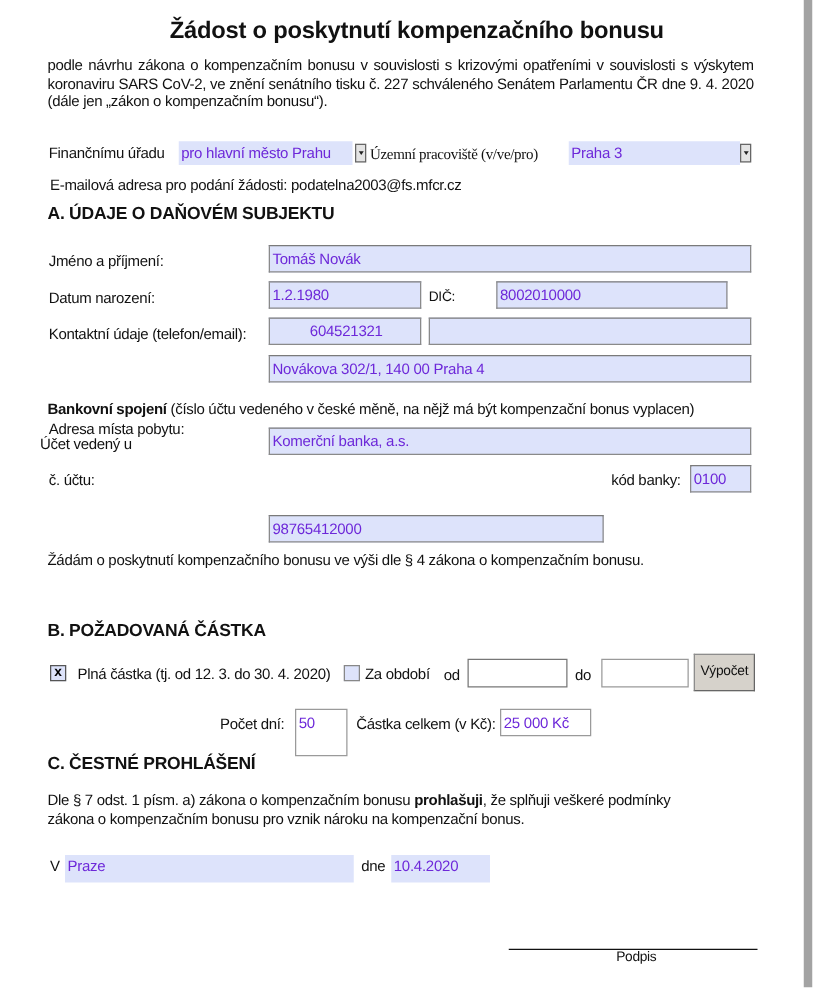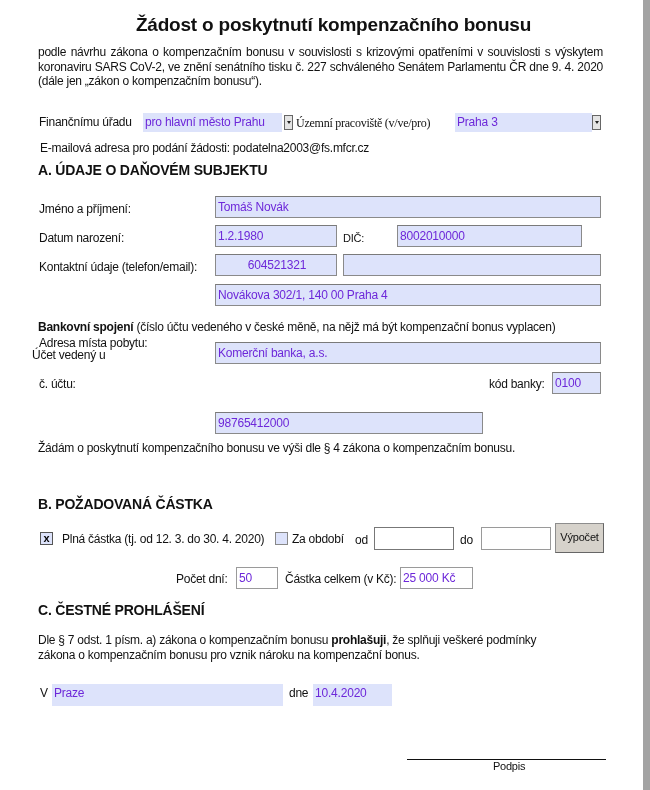--- a/index.html
+++ b/index.html
@@ -117,21 +117,21 @@
 <div class="abs lbl" style="left:62px; top:532px;">Plná částka (tj. od 12. 3. do 30. 4. 2020)</div>
 <div class="checkbox off" style="left:275px; top:532px;"></div>
 <div class="abs lbl" style="left:292px; top:532px;">Za období</div>
 <div class="abs lbl" style="left:355px; top:533px;">od</div>
 <div class="field white" style="left:374px; top:527px; width:80px; height:23px;"></div>
 <div class="abs lbl" style="left:460px; top:533px;">do</div>
 <div class="field white2" style="left:481px; top:527px; width:70px; height:23px;"></div>
 <div class="btn" style="left:555px; top:523px; width:49px; height:30px;">Výpočet</div>
 
 <div class="abs lbl" style="left:176px; top:572px;text-align:right;">Počet dní:</div>
-<div class="field white2" style="left:236px; top:567px; width:42px; height:22px; line-height:20px;">50</div>
+<div class="field white2" style="left:236px; top:567px; width:42px; height:38px; line-height:20px;">50</div>
 <div class="abs lbl" style="left:285px; top:572px;">Částka celkem (v Kč):</div>
 <div class="field white2" style="left:400px; top:567px; width:73px; height:22px; line-height:20px;">25 000 Kč</div>
 
 <div class="abs h2" style="left:38px; top:602px;">C. ČESTNÉ PROHLÁŠENÍ</div>
 <div class="abs lbl" style="left:38px; top:633px; width:520px; white-space:normal; line-height:15px;"><span>Dle § 7 odst. 1 písm. a) zákona o kompenzačním bonusu </span><b>prohlašuji</b><span>, že splňuji veškeré podmínky zákona o kompenzačním bonusu pro vznik nároku na kompenzační bonus.</span></div>
 
 <div class="abs lbl" style="left:40px; top:686px;">V</div>
 <div class="field flat" style="left:52px; top:684px; width:231px; height:22px; line-height:18px;">Praze</div>
 <div class="abs lbl" style="left:289px; top:686px;">dne</div>
 <div class="field flat" style="left:313px; top:684px; width:79px; height:22px; line-height:18px;">10.4.2020</div>

